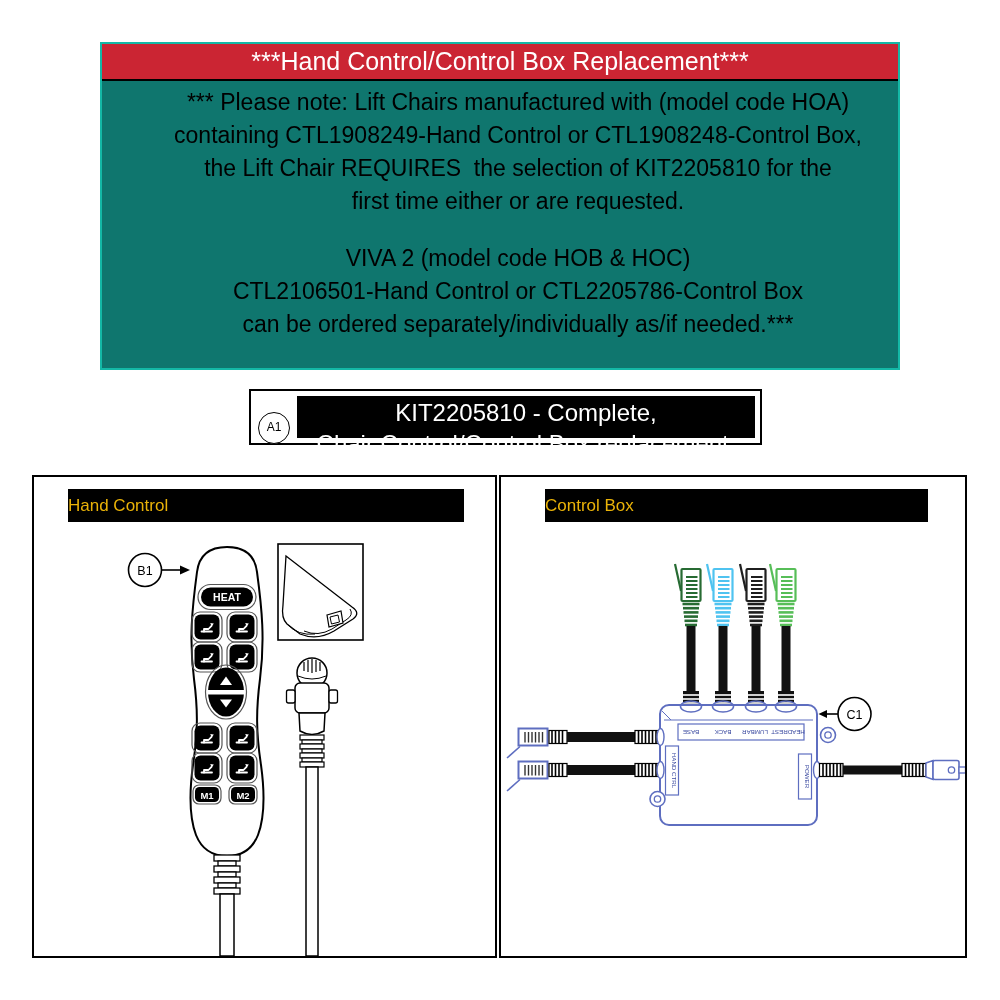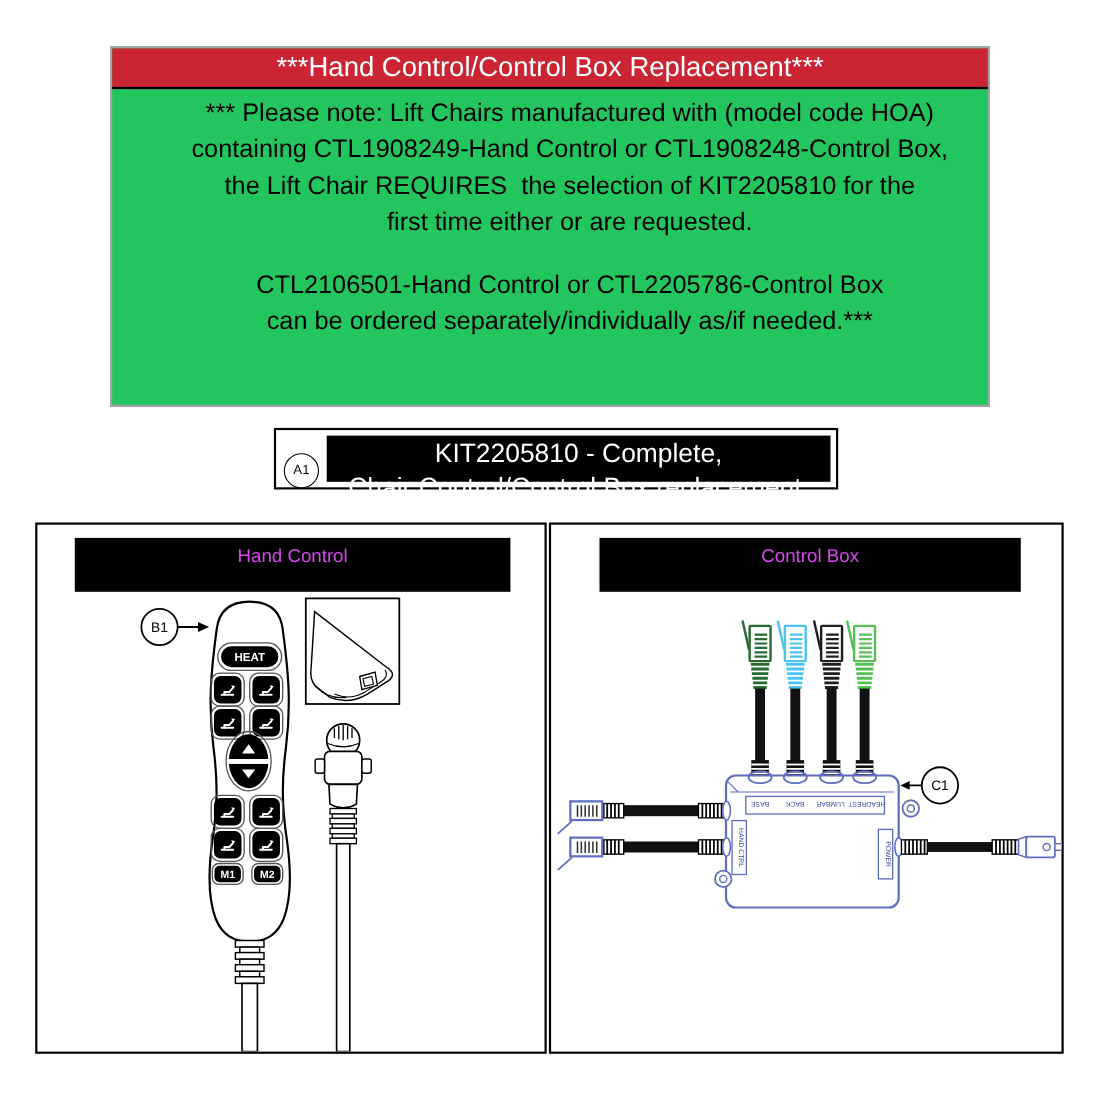--- a/index.html
+++ b/index.html
@@ -1,21 +1,21 @@
 <!DOCTYPE html>
 <html><head>
 <meta charset="utf-8">
 <style>
   html,body { margin:0; padding:0; background:#fff; }
   #page { position:relative; width:1000px; height:1000px; background:#fff;
           font-family:"Liberation Sans","DejaVu Sans",sans-serif; color:#000; overflow:hidden; }
 
   
   .notice { position:absolute; left:100px; top:42px; width:800px; height:328px;
-            border:2px solid #a3a3a3; box-sizing:border-box; background:#22c55e; }
+            border:2px solid #14b8a6; box-sizing:border-box; background:#0f766e; }
   .notice-title { height:35px; background:#CB2533; border-bottom:2px solid #000;
                   color:#fff; font-size:25px; line-height:35px; text-align:center; }
   .notice-body { padding-top:5px; text-align:center; font-size:23px; }
   .note-line { line-height:33px; white-space:pre-wrap;padding-left:36px; }
   .note-gap  { height:24px; }
 
   
   .kit { position:absolute; left:249px; top:389px; width:513px; height:56px;
          border:2px solid #000; box-sizing:border-box; background:#fff; }
   .kit-ref { position:absolute; left:7px; top:21px; width:32px; height:32px; box-sizing:border-box;
@@ -23,39 +23,40 @@
              font-size:12px; line-height:29px; background:#fff; }
   .kit-black { position:absolute; left:46px; top:5px; right:5px; bottom:5px; background:#000;
                color:#fff; text-align:center; font-size:24px; padding-top:1px; box-sizing:border-box; }
   .kit-black div { line-height:31px; }
 
   
   .panel { position:absolute; top:475px; height:483px; border:2px solid #000;
            box-sizing:border-box; background:#fff; }
   .panel-left  { left:32px;  width:465px; }
   .panel-right { left:499px; width:468px; }
-  .panel-header { position:absolute; top:12px; height:49px; background:#000; color:#d946ef;
-                  text-align:center; font-size:17px; line-height:33px; }
+  .panel-header { position:absolute; top:12px; height:33px; background:#000; color:#eab308;
+                  text-align:left; font-size:17px; line-height:33px; }
   .ph-left  { left:34px; width:396px; }
   .ph-right { left:44px; width:383px; }
   .diagram { position:absolute; left:0; top:0; }
 </style>
 </head>
 <body>
 
 <div id="page">
 
   <div class="notice">
     <div class="notice-title">***Hand Control/Control Box Replacement***</div>
     <div class="notice-body">
       <div class="note-line">*** Please note: Lift Chairs manufactured with (model code HOA)</div>
       <div class="note-line">containing CTL1908249-Hand Control or CTL1908248-Control Box,</div>
       <div class="note-line">the Lift Chair REQUIRES  the selection of KIT2205810 for the</div>
       <div class="note-line">first time either or are requested.</div>
       <div class="note-gap"></div>
+      <div class="note-line">VIVA 2 (model code HOB &amp; HOC)</div>
       <div class="note-line">CTL2106501-Hand Control or CTL2205786-Control Box</div>
       <div class="note-line">can be ordered separately/individually as/if needed.***</div>
     </div>
   </div>
 
   <div class="kit">
     <div class="kit-ref">A1</div>
     <div class="kit-black">
       <div>KIT2205810 - Complete,</div>
       <div>Chair Control/Control Box replacement.</div>

